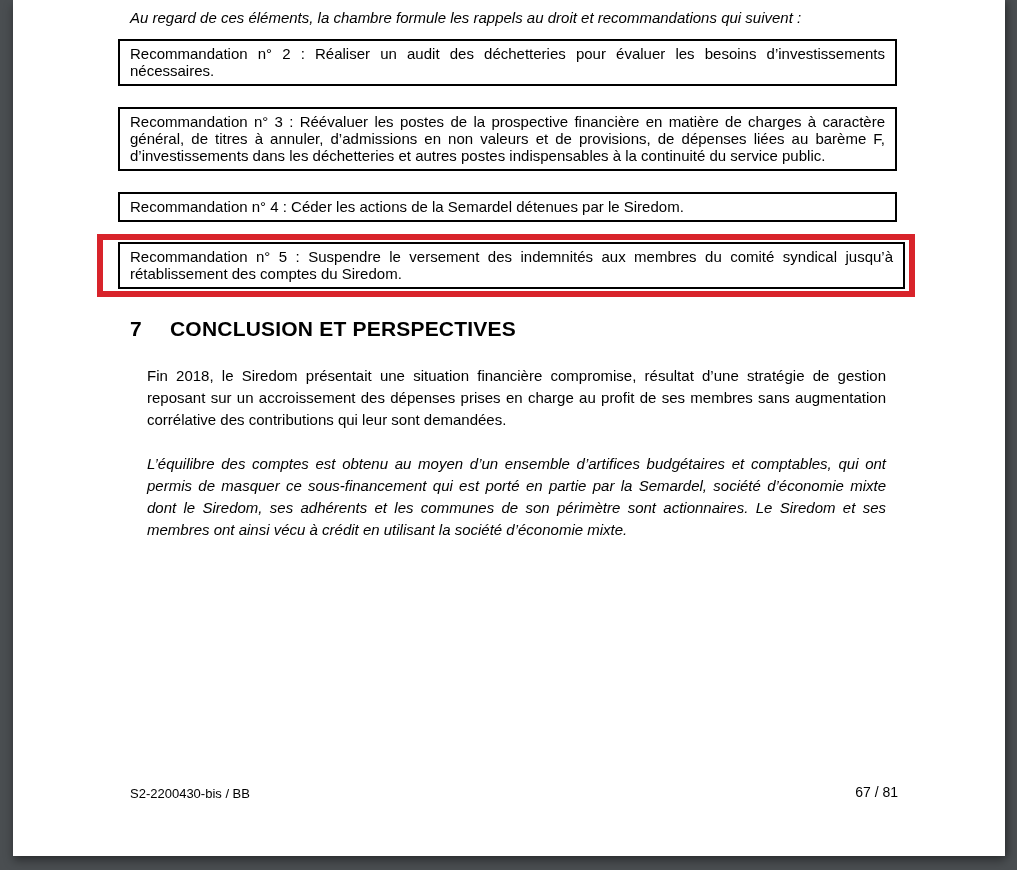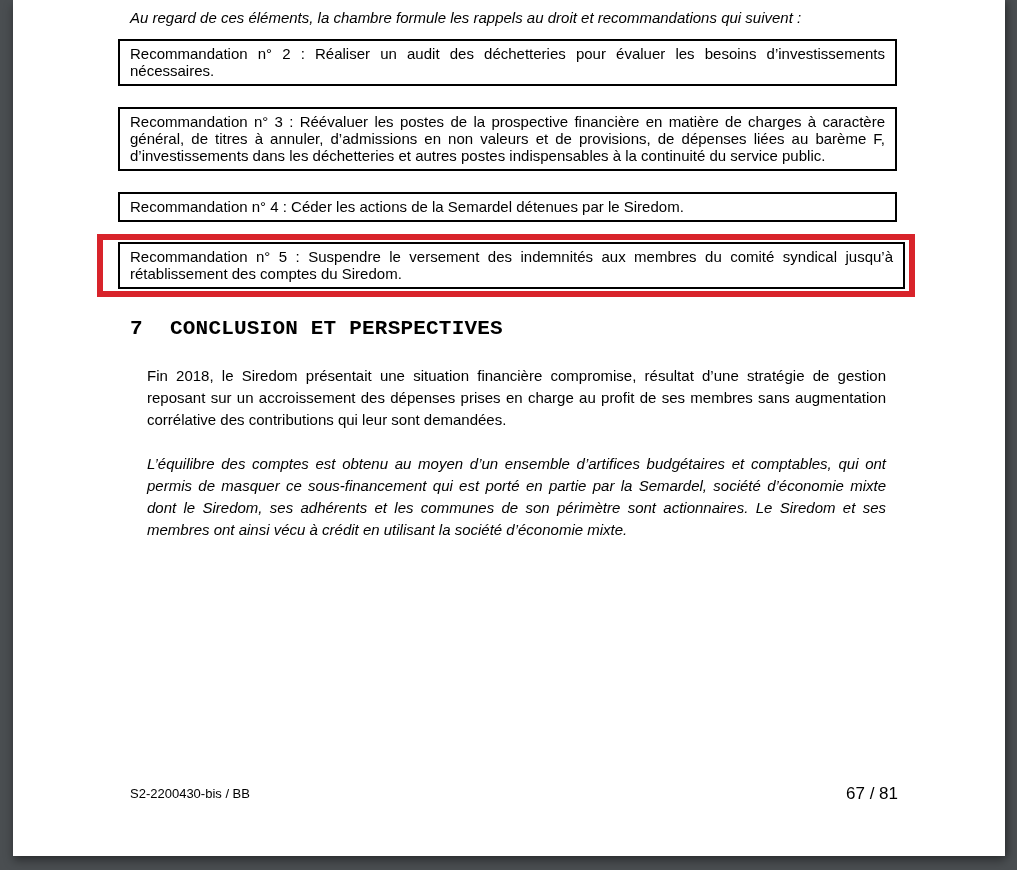--- a/index.html
+++ b/index.html
@@ -45,21 +45,21 @@
     text-align: justify;
   }
   .highlight {
     border: 6px solid var(--highlight-red);
     margin: 12px -29px 0 -33px;
     padding: 2px 4px 2px 15px;
   }
   .highlight .rec-box { margin: 0; }
   .heading {
     margin-top: 19px;
-    font-family: Liberation Mono, monospace;
+    font-family: Liberation Sans, sans-serif;
     font-weight: bold;
     font-size: 21px;
     line-height: 25px;
     letter-spacing: 0.2px;
   }
   .heading .num {
     display: inline-block;
     width: 40px;
   }
   .body-para {
@@ -71,21 +71,21 @@
   }
   .body-para + .body-para { margin-top: 22px; font-style: italic; }
   .footer-left {
     position: absolute;
     left: 117px; top: 786px;
     font-size: 13px;
   }
   .footer-right {
     position: absolute;
     right: 107px; top: 784px;
-    font-size: 17px;
+    font-size: 14px;
   }
 </style>
 </head>
 <body>
 
 <div class="page">
   <div class="content">
 
     <p class="intro">Au regard de ces éléments, la chambre formule les rappels au droit et recommandations qui suivent :</p>
 

